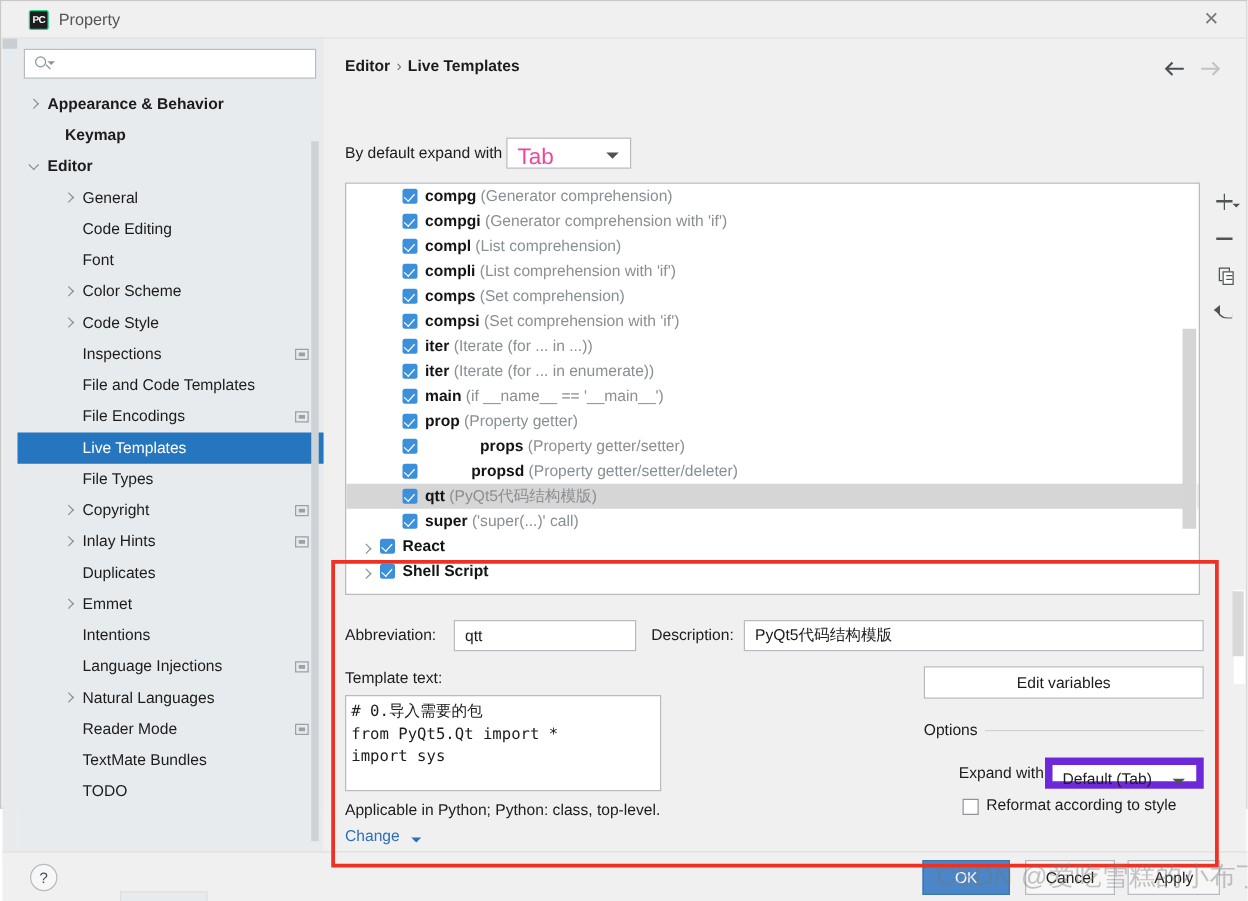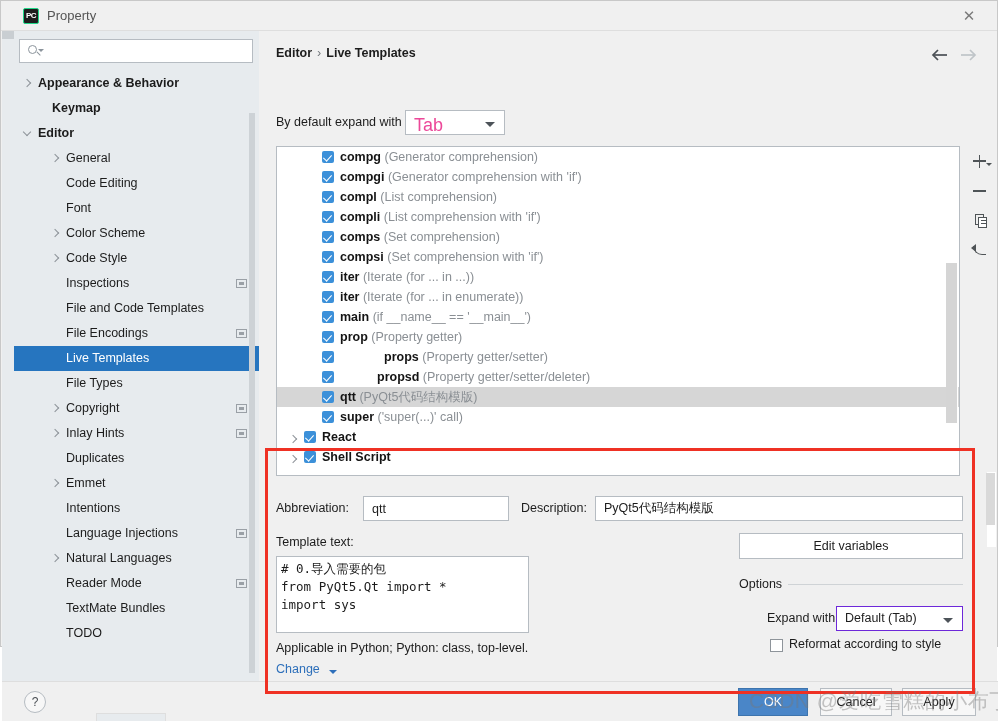--- a/index.html
+++ b/index.html
@@ -271,21 +271,21 @@
   }
   #options-rule {
     position:absolute; left:480px; top:113px; width:224px; height:1px;
     background:#cfd3d6;
   }
   #expand-with-label {
     position:absolute; left:508px; top:140px; font-size:12.5px; color:#1c1c1c;
   }
   #expand-with-combo {
     position:absolute; left:577px; top:135px; width:127px; height:25px;
-    background:#ffffff; border:1px solid #6d28d9;
+    background:#ffffff; border:6px solid #6d28d9;
   }
   #expand-with-combo .val {
     position:absolute; left:8px; top:4px; font-size:12.5px; color:#1c1c1c;
   }
   #reformat-cb {
     position:absolute; left:511px; top:168px; width:13px; height:13px;
     background:#ffffff; border:1px solid #8e949a;
   }
   #reformat-label {
     position:absolute; left:530px; top:166px; font-size:12.5px; color:#1c1c1c;

